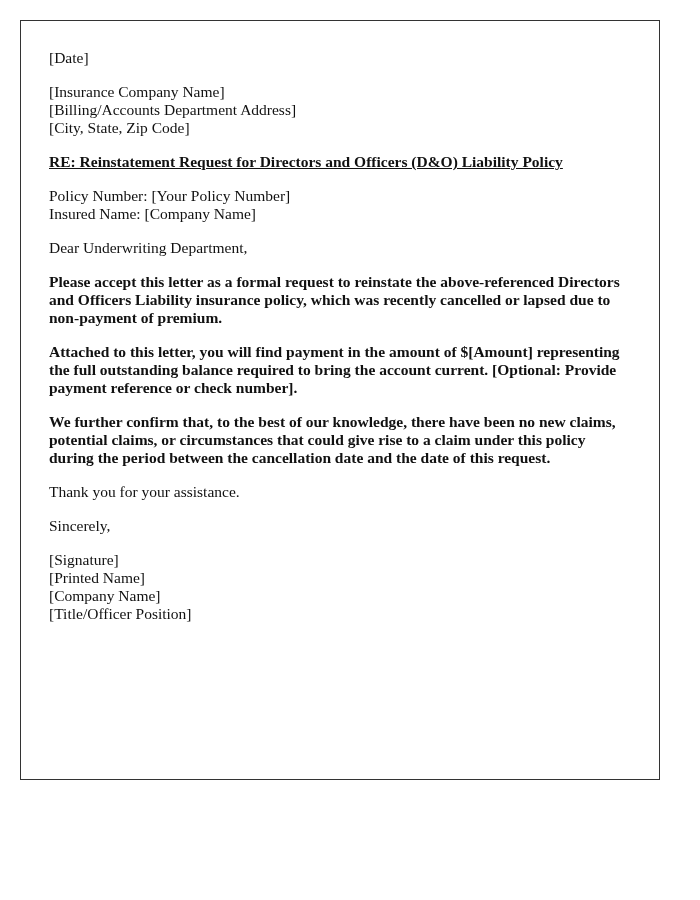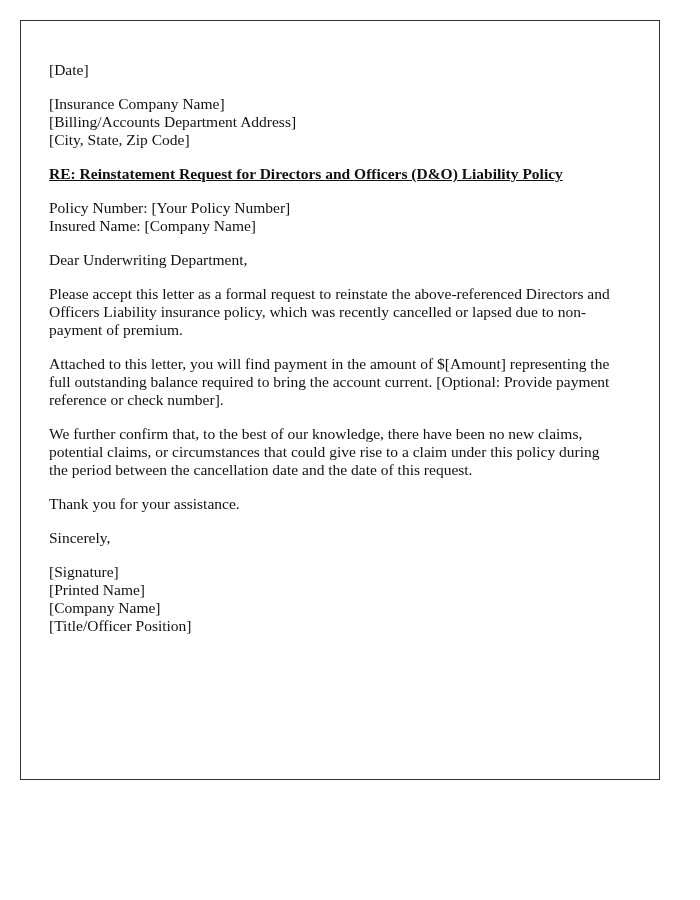--- a/index.html
+++ b/index.html
@@ -20,31 +20,32 @@
       top: 20px;
       width: 640px;
       height: 760px;
       border: 1px solid #333333;
       box-sizing: border-box;
       padding: 28px 28px 0 28px;
       font-size: 15.5px;
       line-height: 18px;
     }
     .block {
-      margin: 12px 0 16px 0;
+      margin: 0 0 16px 0;
     }
     .line {
       display: block;
     }
     .subject {
       font-weight: bold;
       text-decoration: underline;
     }
     p {
       margin: 0 11px 16px 0;
+      font-weight: bold;
     }
   </style>
 </head>
 <body>
 
 <div class="letter">
 
   <div class="block">
     <span class="line">[Date]</span>
   </div>

